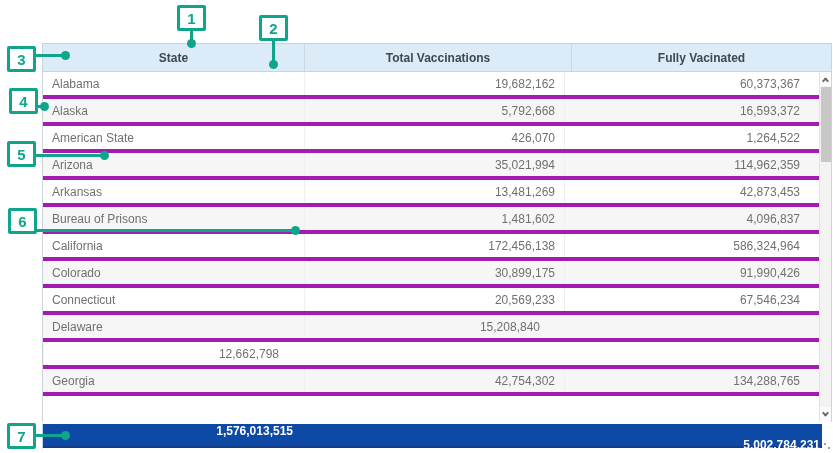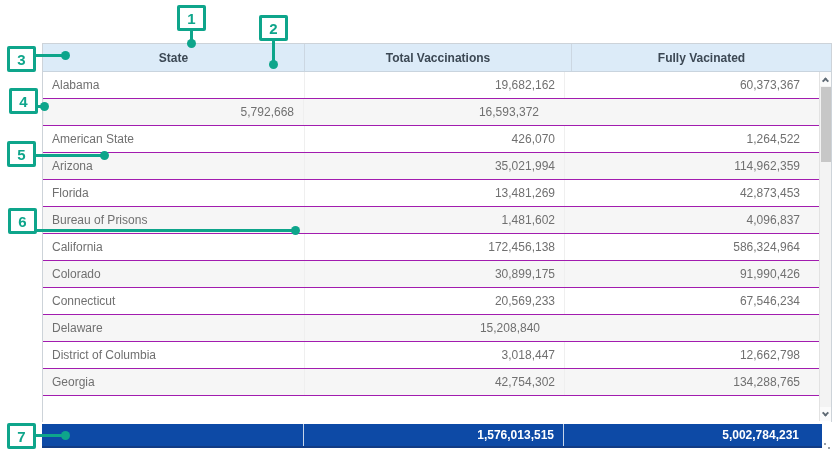--- a/index.html
+++ b/index.html
@@ -13,46 +13,46 @@
   .thead { position:absolute; left:0; top:0; width:100%; height:28px;
     background:#dcebf8; display:flex; border-bottom:1px solid #c9d4de; }
   .th { display:flex; align-items:center; justify-content:center;
     font-size:12px; font-weight:bold; color:#3c4854; }
   .th-1 { width:261px; }
   .th-2 { width:260px; border-left:1px solid #ccd7e2; }
   .th-3 { flex:1;      border-left:1px solid #ccd7e2; }
 
   .tbody { position:absolute; left:0; top:28px; width:100%; height:351px;
     overflow:hidden; background:#fff; }
-  .row { display:flex; height:27px; border-bottom:1px solid #a21caf; background:#fff; }
+  .row { display:flex; height:27px; border-bottom:4px solid #a21caf; background:#fff; }
   .row:nth-child(even) { background:#f6f6f6; }
   .cell { display:flex; align-items:center; font-size:12px; color:#707070; }
   .c-state { width:261px; padding-left:9px; }
   .c-fully { width:260px; justify-content:flex-end; padding-right:9px; border-left:1px solid #efefef; }
   .c-total { width:245px; justify-content:flex-end; padding-right:9px; border-left:1px solid #efefef; }
 
   
   .scrollbar { position:absolute; right:0; top:28px; width:12px; height:349px;
     background:#f3f3f3; border-left:1px solid #e2e2e2; }
   .scroll-btn { position:absolute; left:0; width:11px; height:14px; background:#fbfbfb;
     display:flex; align-items:center; justify-content:center; cursor:pointer; }
   .scroll-btn.up { top:0; }
   .scroll-btn.down { bottom:0; }
   .chev { width:5px; height:5px; border-left:2px solid #5f6a74; border-top:2px solid #5f6a74; }
   .chev.up   { transform:rotate(45deg)  translate(1px,1px); }
   .chev.down { transform:rotate(225deg) translate(1px,1px); }
   .scroll-thumb { position:absolute; left:1px; top:15px; width:10px; height:75px; background:#c7c7c7; }
 
   
   .tfoot { position:absolute; left:42px; top:424px; width:780px; height:24px;
-    background:#0d4aa6; border-bottom:2px solid #123c85; display:flex; }
+    background:#0d4aa6; border-bottom:2px solid #123c85; display:flex;flex-direction:column; }
   .tf { display:flex; align-items:center; font-size:12px; font-weight:bold; color:#ffffff; }
   .tf-1 { width:261px; padding-left:9px; }
   .tf-2 { width:260px; justify-content:flex-end; padding-right:9px; border-left:1px solid rgba(230,236,245,.85); }
-  .tf-3 { flex:1;      justify-content:flex-end; padding-right:23px; border-left:1px solid rgba(230,236,245,.85); }
+  .tf-3 { flex:1;      justify-content:flex-end; padding-right:2px; border-left:1px solid rgba(230,236,245,.85); }
   .resize-dot { position:absolute; width:2px; height:2px; background:#9aa0a6; }
 
   
   .co-box { position:absolute; width:29px; height:26px; background:#ffffff;
     border:3px solid #0ea58b; border-radius:2px; display:flex; align-items:center;
     justify-content:center; font-size:15px; font-weight:bold; color:#0ea58b; z-index:20; }
   .co-line { position:absolute; background:#0ea58b; z-index:19; }
   .co-dot { position:absolute; width:9px; height:9px; border-radius:50%;
     background:#0ea58b; z-index:19; }
 </style>
@@ -67,35 +67,36 @@
     <div class="th th-2">Fully Vacinated</div>
   </div>
 
   <div class="tbody">
     <div class="row">
       <div class="cell c-state">Alabama</div>
       <div class="cell c-fully">19,682,162</div>
       <div class="cell c-total">60,373,367</div>
     </div>
     <div class="row">
+      <div class="cell c-state">Alaska</div>
       <div class="cell c-fully">5,792,668</div>
       <div class="cell c-total">16,593,372</div>
     </div>
     <div class="row">
       <div class="cell c-state">American State</div>
       <div class="cell c-fully">426,070</div>
       <div class="cell c-total">1,264,522</div>
     </div>
     <div class="row">
       <div class="cell c-state">Arizona</div>
       <div class="cell c-fully">35,021,994</div>
       <div class="cell c-total">114,962,359</div>
     </div>
     <div class="row">
-      <div class="cell c-state">Florida</div>
+      <div class="cell c-state">Arkansas</div>
       <div class="cell c-fully">13,481,269</div>
       <div class="cell c-total">42,873,453</div>
     </div>
     <div class="row">
       <div class="cell c-state">Bureau of Prisons</div>
       <div class="cell c-fully">1,481,602</div>
       <div class="cell c-total">4,096,837</div>
     </div>
     <div class="row">
       <div class="cell c-state">California</div>
@@ -110,22 +111,20 @@
     <div class="row">
       <div class="cell c-state">Connecticut</div>
       <div class="cell c-fully">20,569,233</div>
       <div class="cell c-total">67,546,234</div>
     </div>
     <div class="row">
       <div class="cell c-state">Delaware</div>
       <div class="cell c-total">15,208,840</div>
     </div>
     <div class="row">
-      <div class="cell c-state">District of Columbia</div>
-      <div class="cell c-fully">3,018,447</div>
       <div class="cell c-total">12,662,798</div>
     </div>
     <div class="row">
       <div class="cell c-state">Georgia</div>
       <div class="cell c-fully">42,754,302</div>
       <div class="cell c-total">134,288,765</div>
     </div>
   </div>
 
   <div class="scrollbar">

